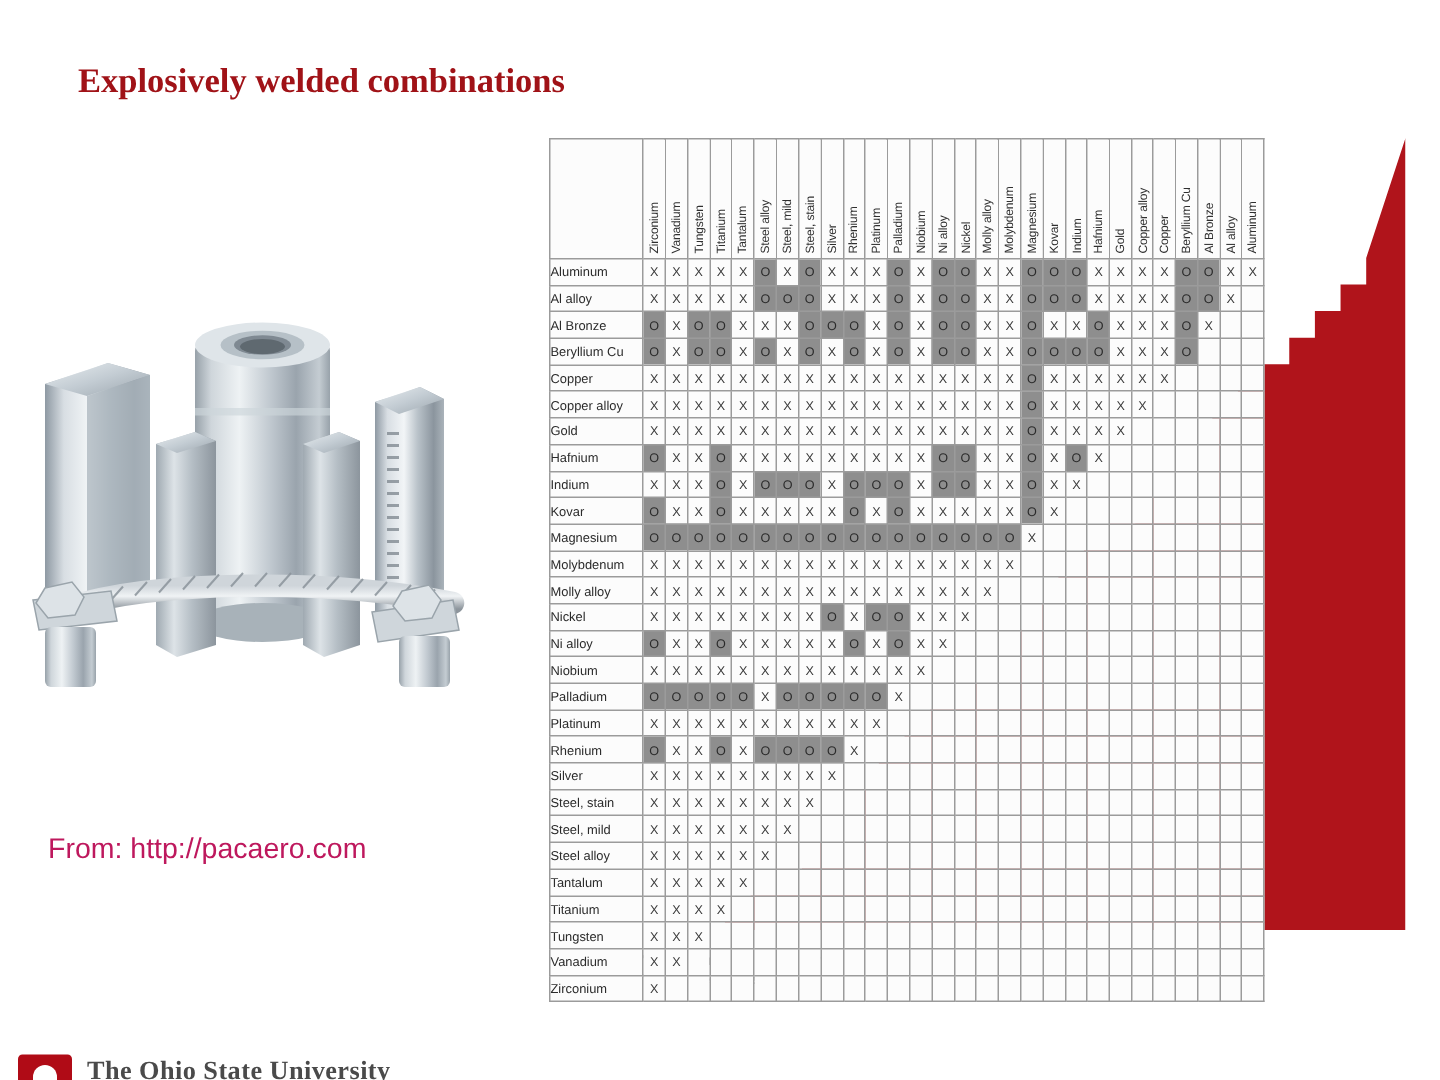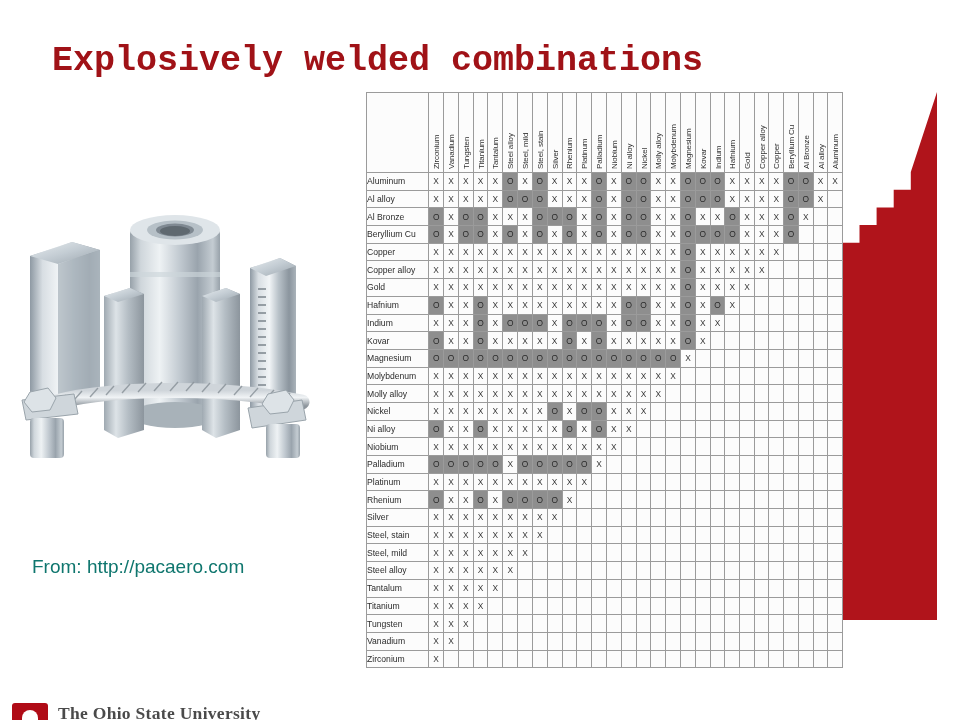--- a/index.html
+++ b/index.html
@@ -5,34 +5,34 @@
   html,body{margin:0;padding:0;}
   body{
     width:960px;height:720px;background:#ffffff;overflow:hidden;
     font-family:"Liberation Sans",sans-serif;position:relative;
   }
   .slide{position:absolute;inset:0;background:#fff;}
 
   
   .title{
     position:absolute;left:52px;top:41px;
-    font-family:Liberation Mono, monospace;
-    font-size:35px;font-weight:700;color:#a01217;
+    font-family:Liberation Serif, serif;
+    font-size:23px;font-weight:700;color:#a01217;
     letter-spacing:0px;white-space:nowrap;
   }
 
   
   .photo{
     position:absolute;left:12px;top:168px;width:318px;height:290px;
   }
   .photo svg{display:block;width:100%;height:100%;}
 
   .source{
     position:absolute;left:32px;top:556px;
-    font-size:19px;color:#0f766e;white-space:nowrap;
+    font-size:19px;color:#be185d;white-space:nowrap;
   }
 
   
   .figure{position:absolute;left:366px;top:92px;width:572px;height:590px;}
   .tblwrap{position:absolute;left:0;top:0;width:477px;height:528px;}
 
   table.matrix{
     border-collapse:collapse;table-layout:fixed;
     position:absolute;left:0;top:0;
     font-size:7.5px;color:#3b3b3b;

